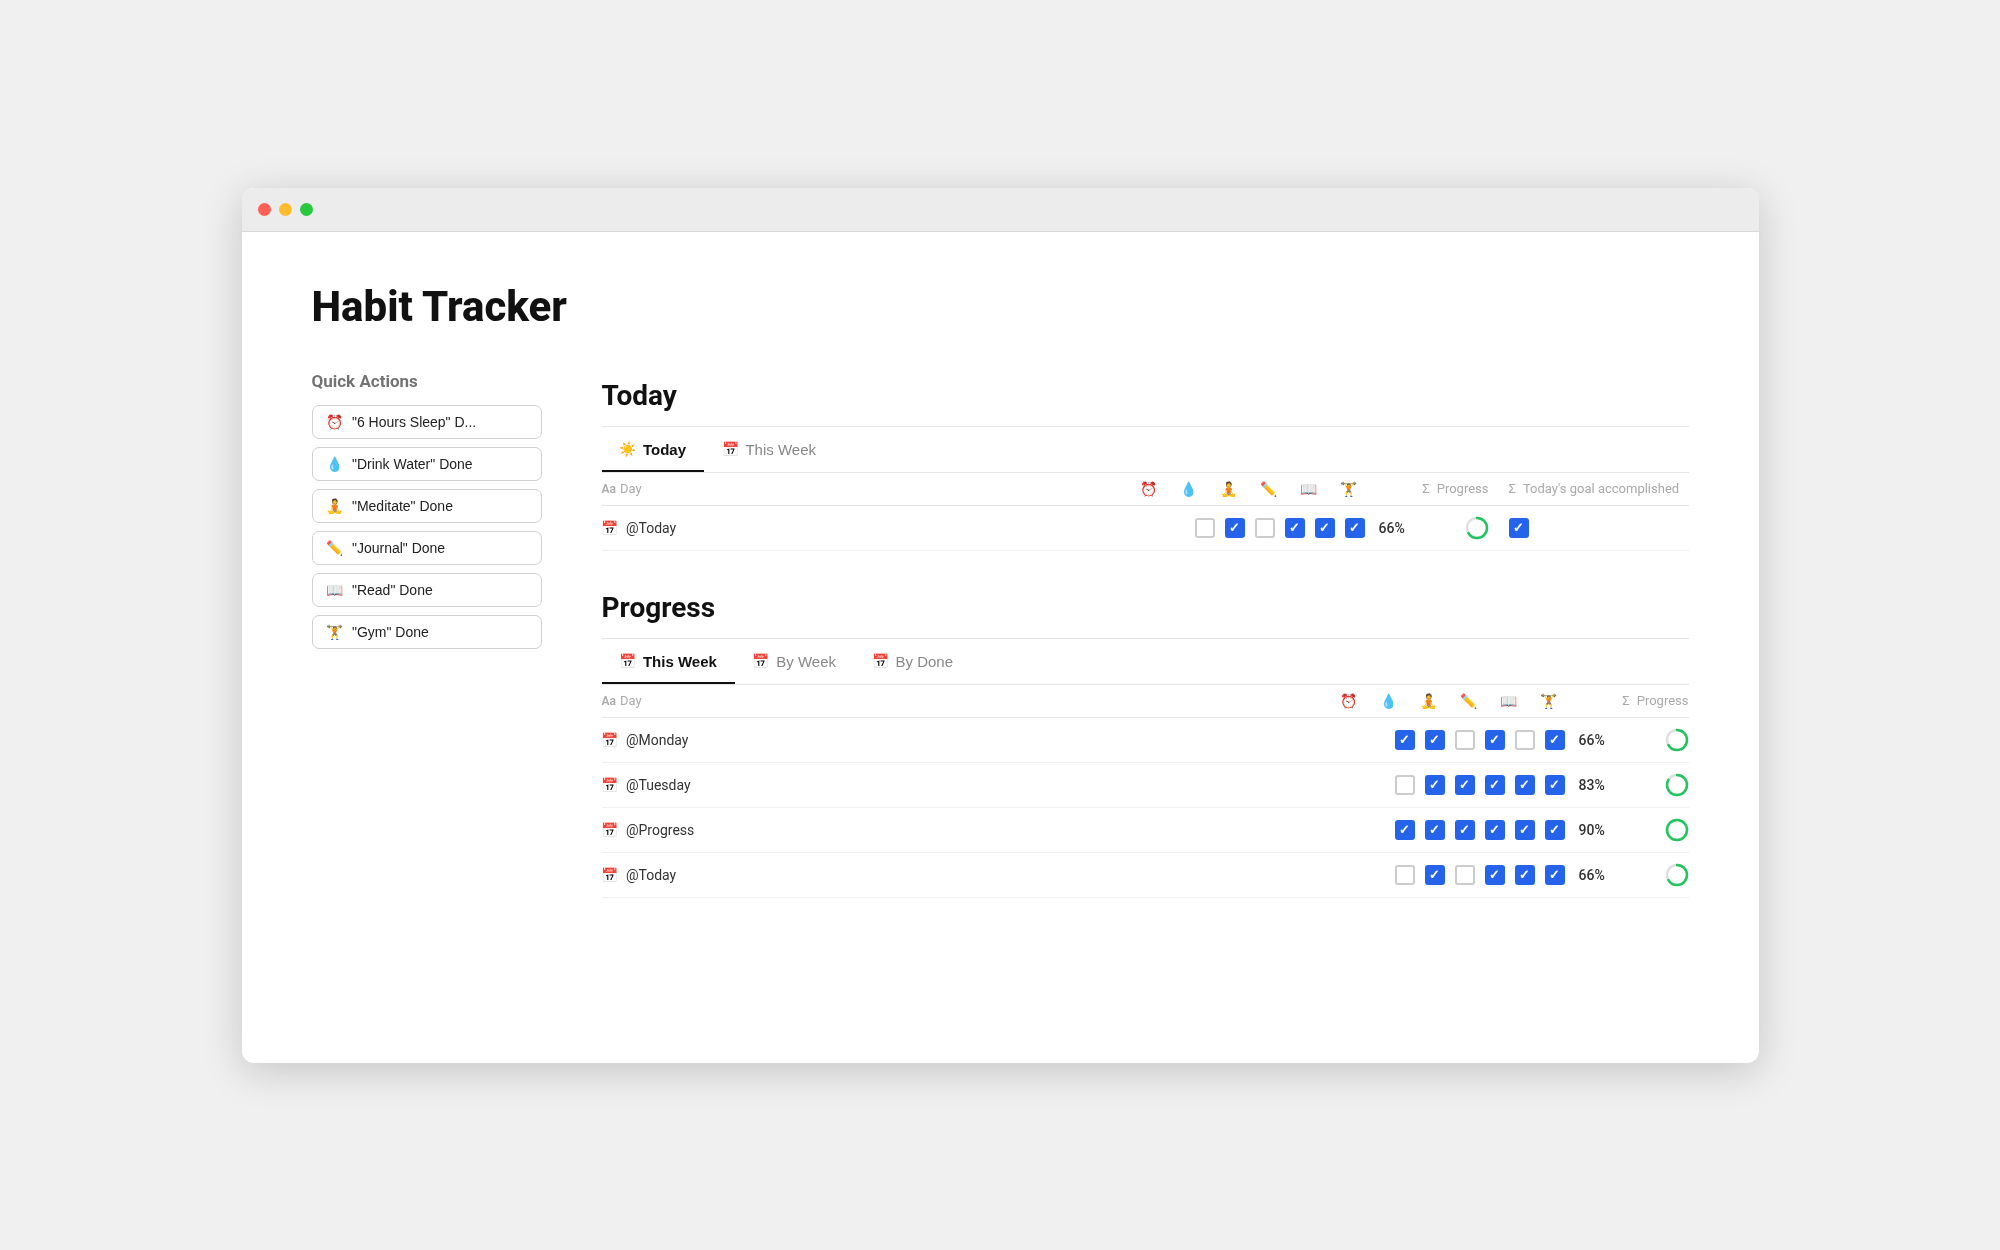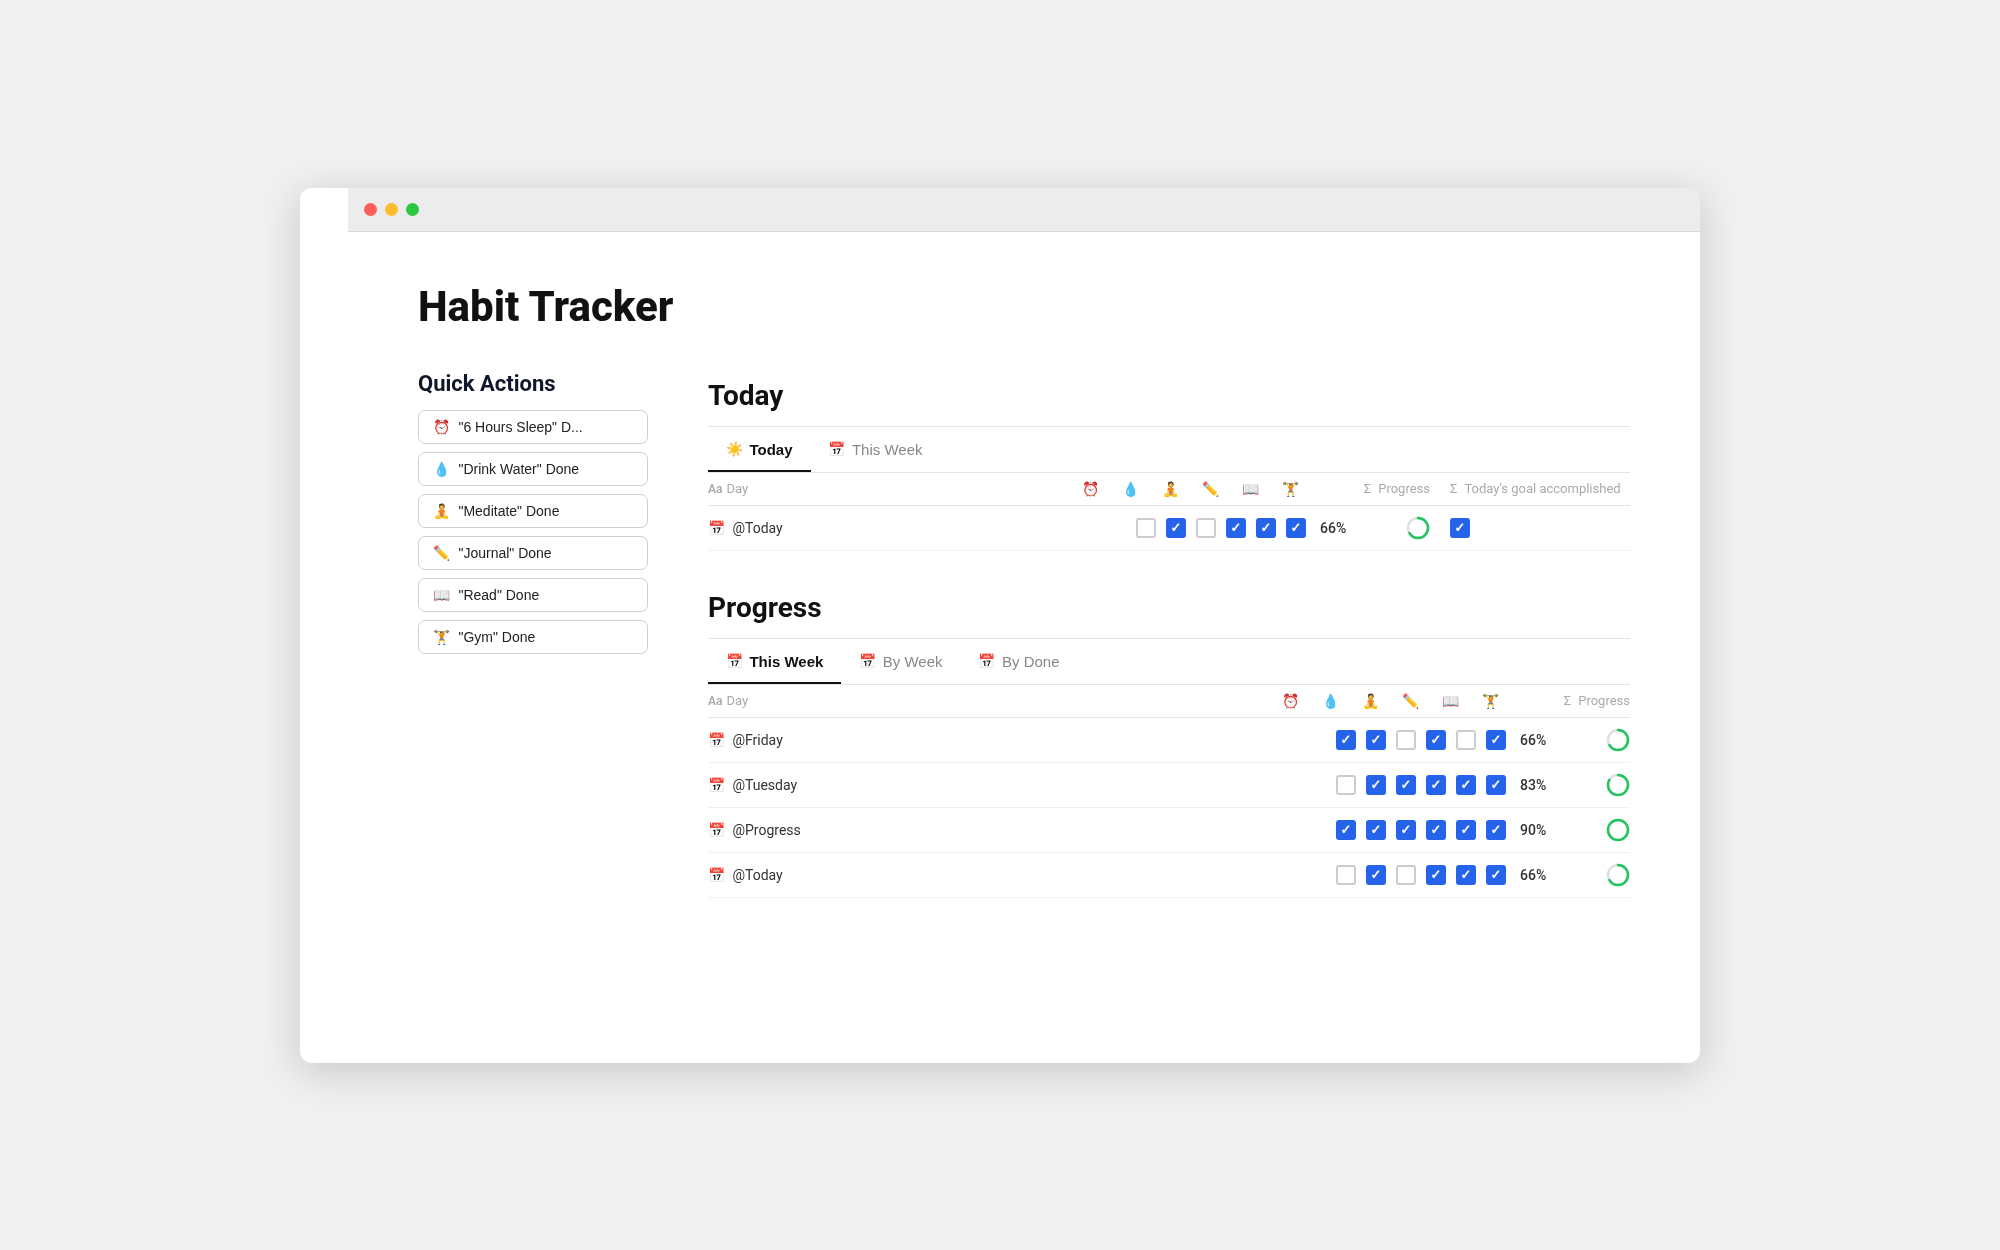--- a/index.html
+++ b/index.html
@@ -5,29 +5,28 @@
     * { box-sizing: border-box; margin: 0; padding: 0; }
     body {
       font-family: -apple-system, BlinkMacSystemFont, "Segoe UI", Roboto, sans-serif;
       background: #f0f0f0;
       display: flex;
       justify-content: center;
       align-items: center;
       min-height: 100vh;
     }
     .window {
-      width: 1400px;
+      width: 1517px;
       min-height: 875px;
       background: #ffffff;
       border-radius: 12px;
       box-shadow: 0 8px 40px rgba(0,0,0,0.18);
       overflow: hidden;
       display: flex;
       flex-direction: column;
-      padding-left: 48px;
     }
     .titlebar {
       background: #ececec;
       height: 44px;
       display: flex;
       align-items: center;
       padding: 0 16px;
       gap: 8px;
       flex-shrink: 0;
       border-bottom: 1px solid #d8d8d8;
@@ -53,23 +52,23 @@
     }
     .main-layout {
       display: flex;
       gap: 60px;
     }
     .sidebar {
       width: 230px;
       flex-shrink: 0;
     }
     .sidebar-title {
-      font-size: 22px;
+      font-size: 17px;
       font-weight: 700;
-      color: #0f172a;
+      color: #737373;
       margin-bottom: 14px;
     }
     .quick-actions-list {
       display: flex;
       flex-direction: column;
       gap: 8px;
     }
     .quick-action-btn {
       display: flex;
       align-items: center;
@@ -412,21 +411,21 @@
               </div>
               <div class="col-progress">
                 <span class="sigma-icon">Σ</span>
                 <span>Progress</span>
               </div>
             </div>
             <div id="progress-table-body">
                 <div class="data-row">
                   <div class="data-row-day">
                     <span class="day-icon">📅</span>
-                    <span>@Friday</span>
+                    <span>@Monday</span>
                   </div>
                   <div class="checkbox-group">
                     <div class="cb checked"></div>
                     <div class="cb checked"></div>
                     <div class="cb"></div>
                     <div class="cb checked"></div>
                     <div class="cb"></div>
                     <div class="cb checked"></div>
                   </div>
                   <div class="progress-cell">

